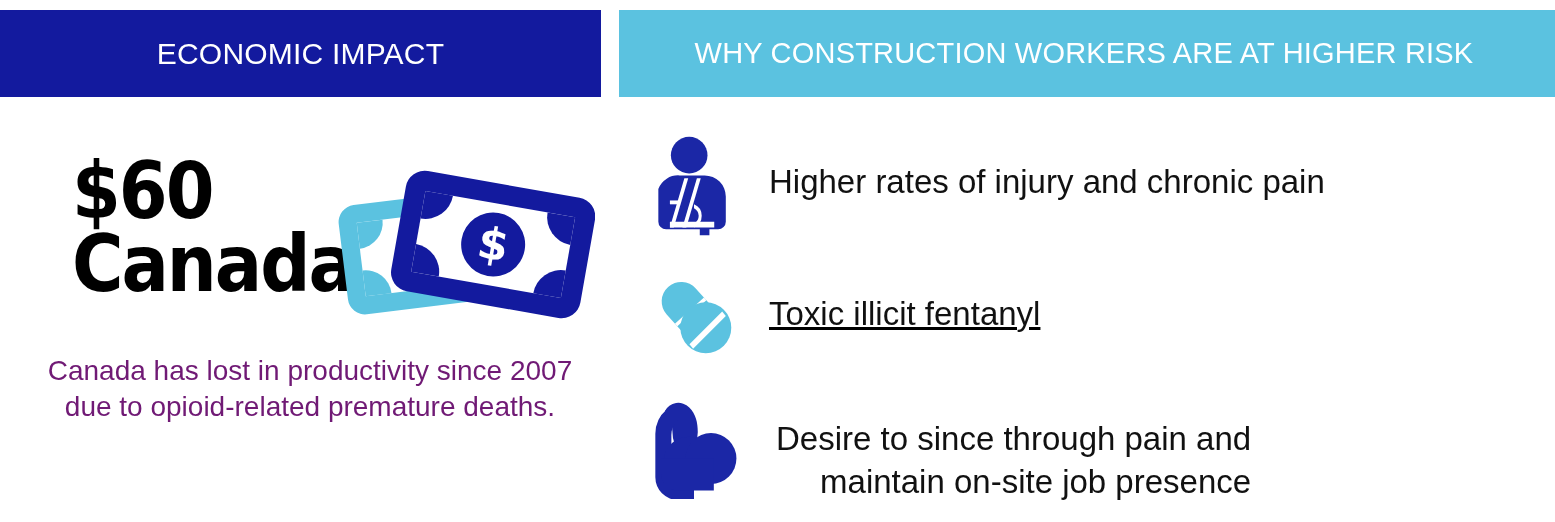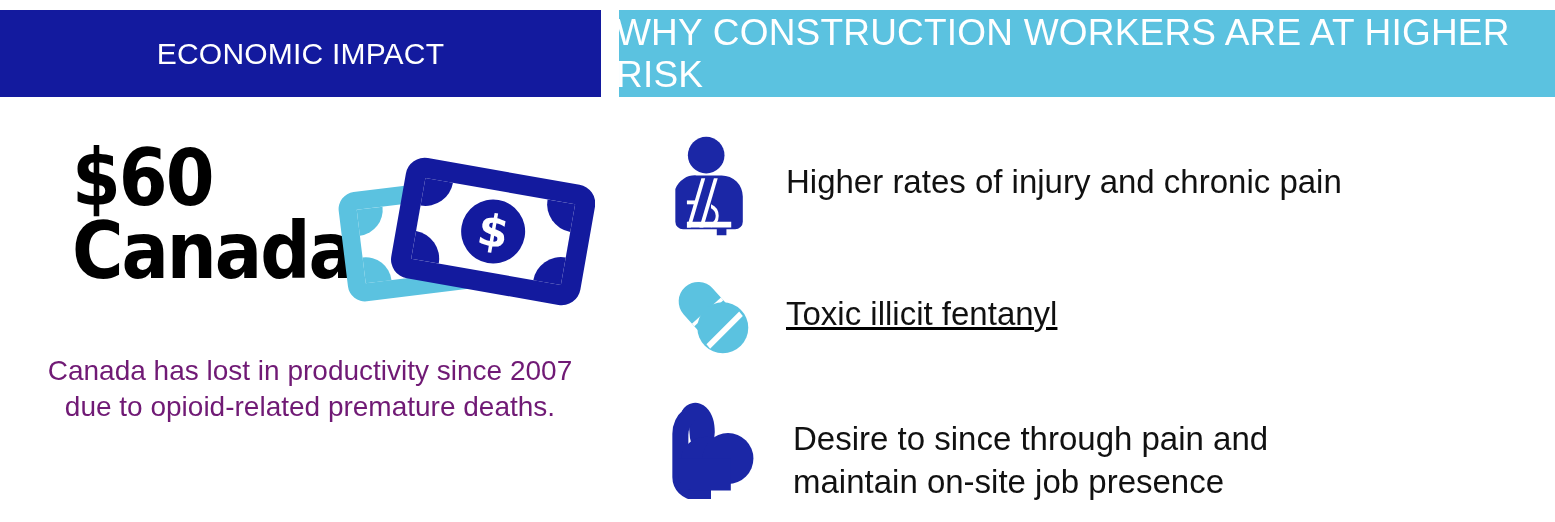--- a/index.html
+++ b/index.html
@@ -31,39 +31,39 @@
   #banner-economic {
     left: 0px;
     width: 601px;
     background: #131A9E;
     font-size: 30px;
   }
   #banner-risk {
     left: 619px;
     width: 936px;
     background: #5BC2E0;
-    font-size: 37px;
+    font-size: 29px;
   }
   #banner-risk .banner-text {
     transform: translateX(-3px);
   }
 
   
   #left-column {
     position: absolute;
     left: 0px;
     top: 110px;
     width: 610px;
     height: 412px;
   }
 
   #stat-row {
     position: absolute;
     left: 0px;
-    top: 20px;
+    top: 33px;
     width: 610px;
     height: 200px;
   }
 
   #stat-amount {
     position: absolute;
     left: 72px;
     top: 12px;
     width: 270px;
     font-weight: 900;
@@ -101,23 +101,24 @@
   
   #right-column {
     position: absolute;
     left: 619px;
     top: 110px;
     width: 936px;
     height: 412px;
   }
   .risk-item {
     position: absolute;
-    left: 17px;
+    left: 0px;
     display: flex;
     align-items: center;
+    text-align: right;
   }
   #risk-item-0 { top: 14px;  height: 124px; }
   #risk-item-1 { top: 152px; height: 108px; text-decoration: underline; }
   #risk-item-2 { top: 272px; height: 130px; }
 
   .risk-icon {
     width: 150px;
     flex: 0 0 150px;
     display: flex;
     align-items: center;

